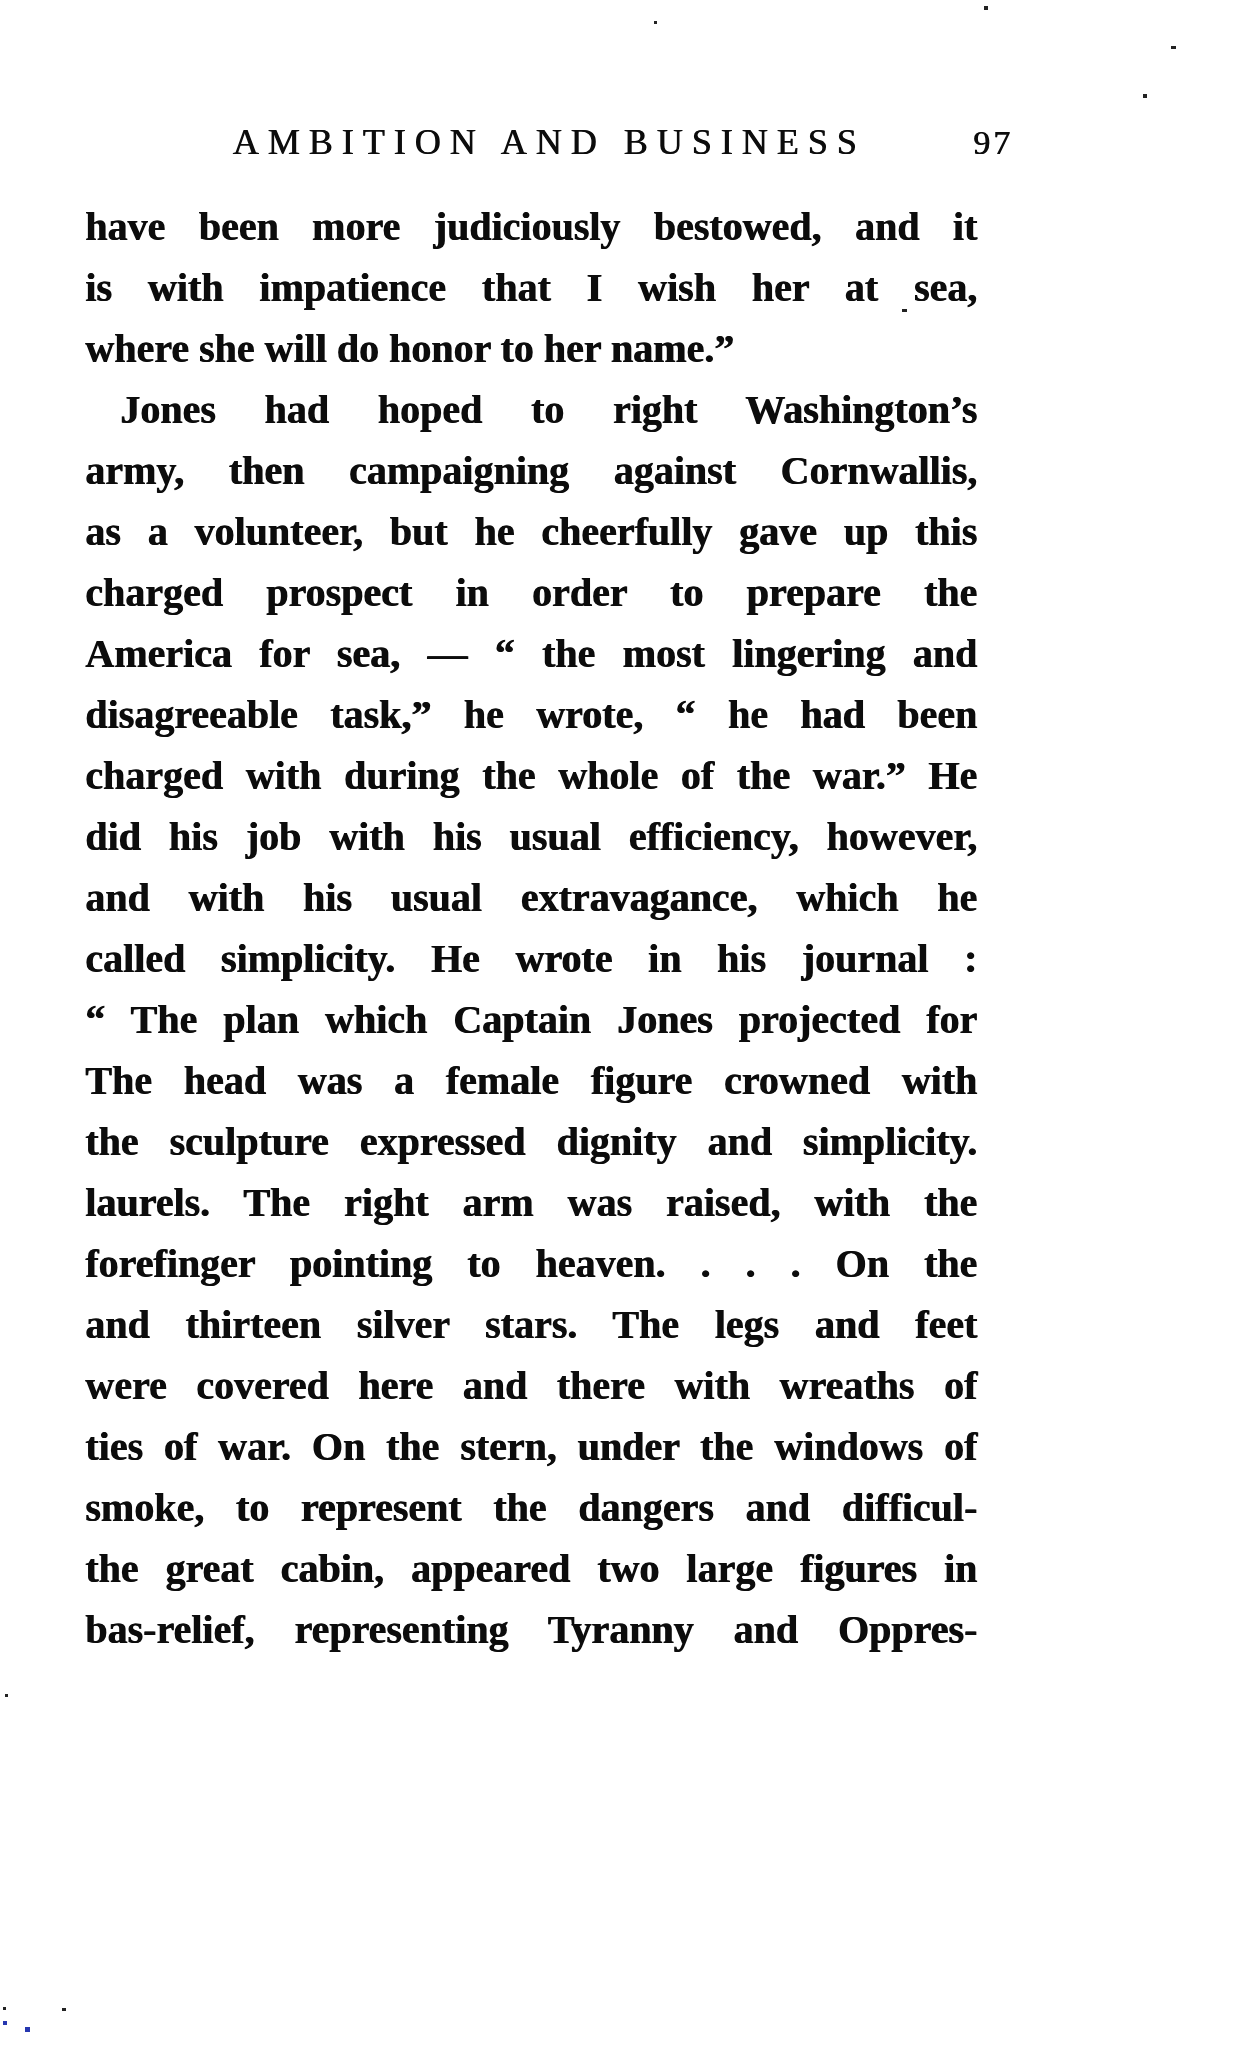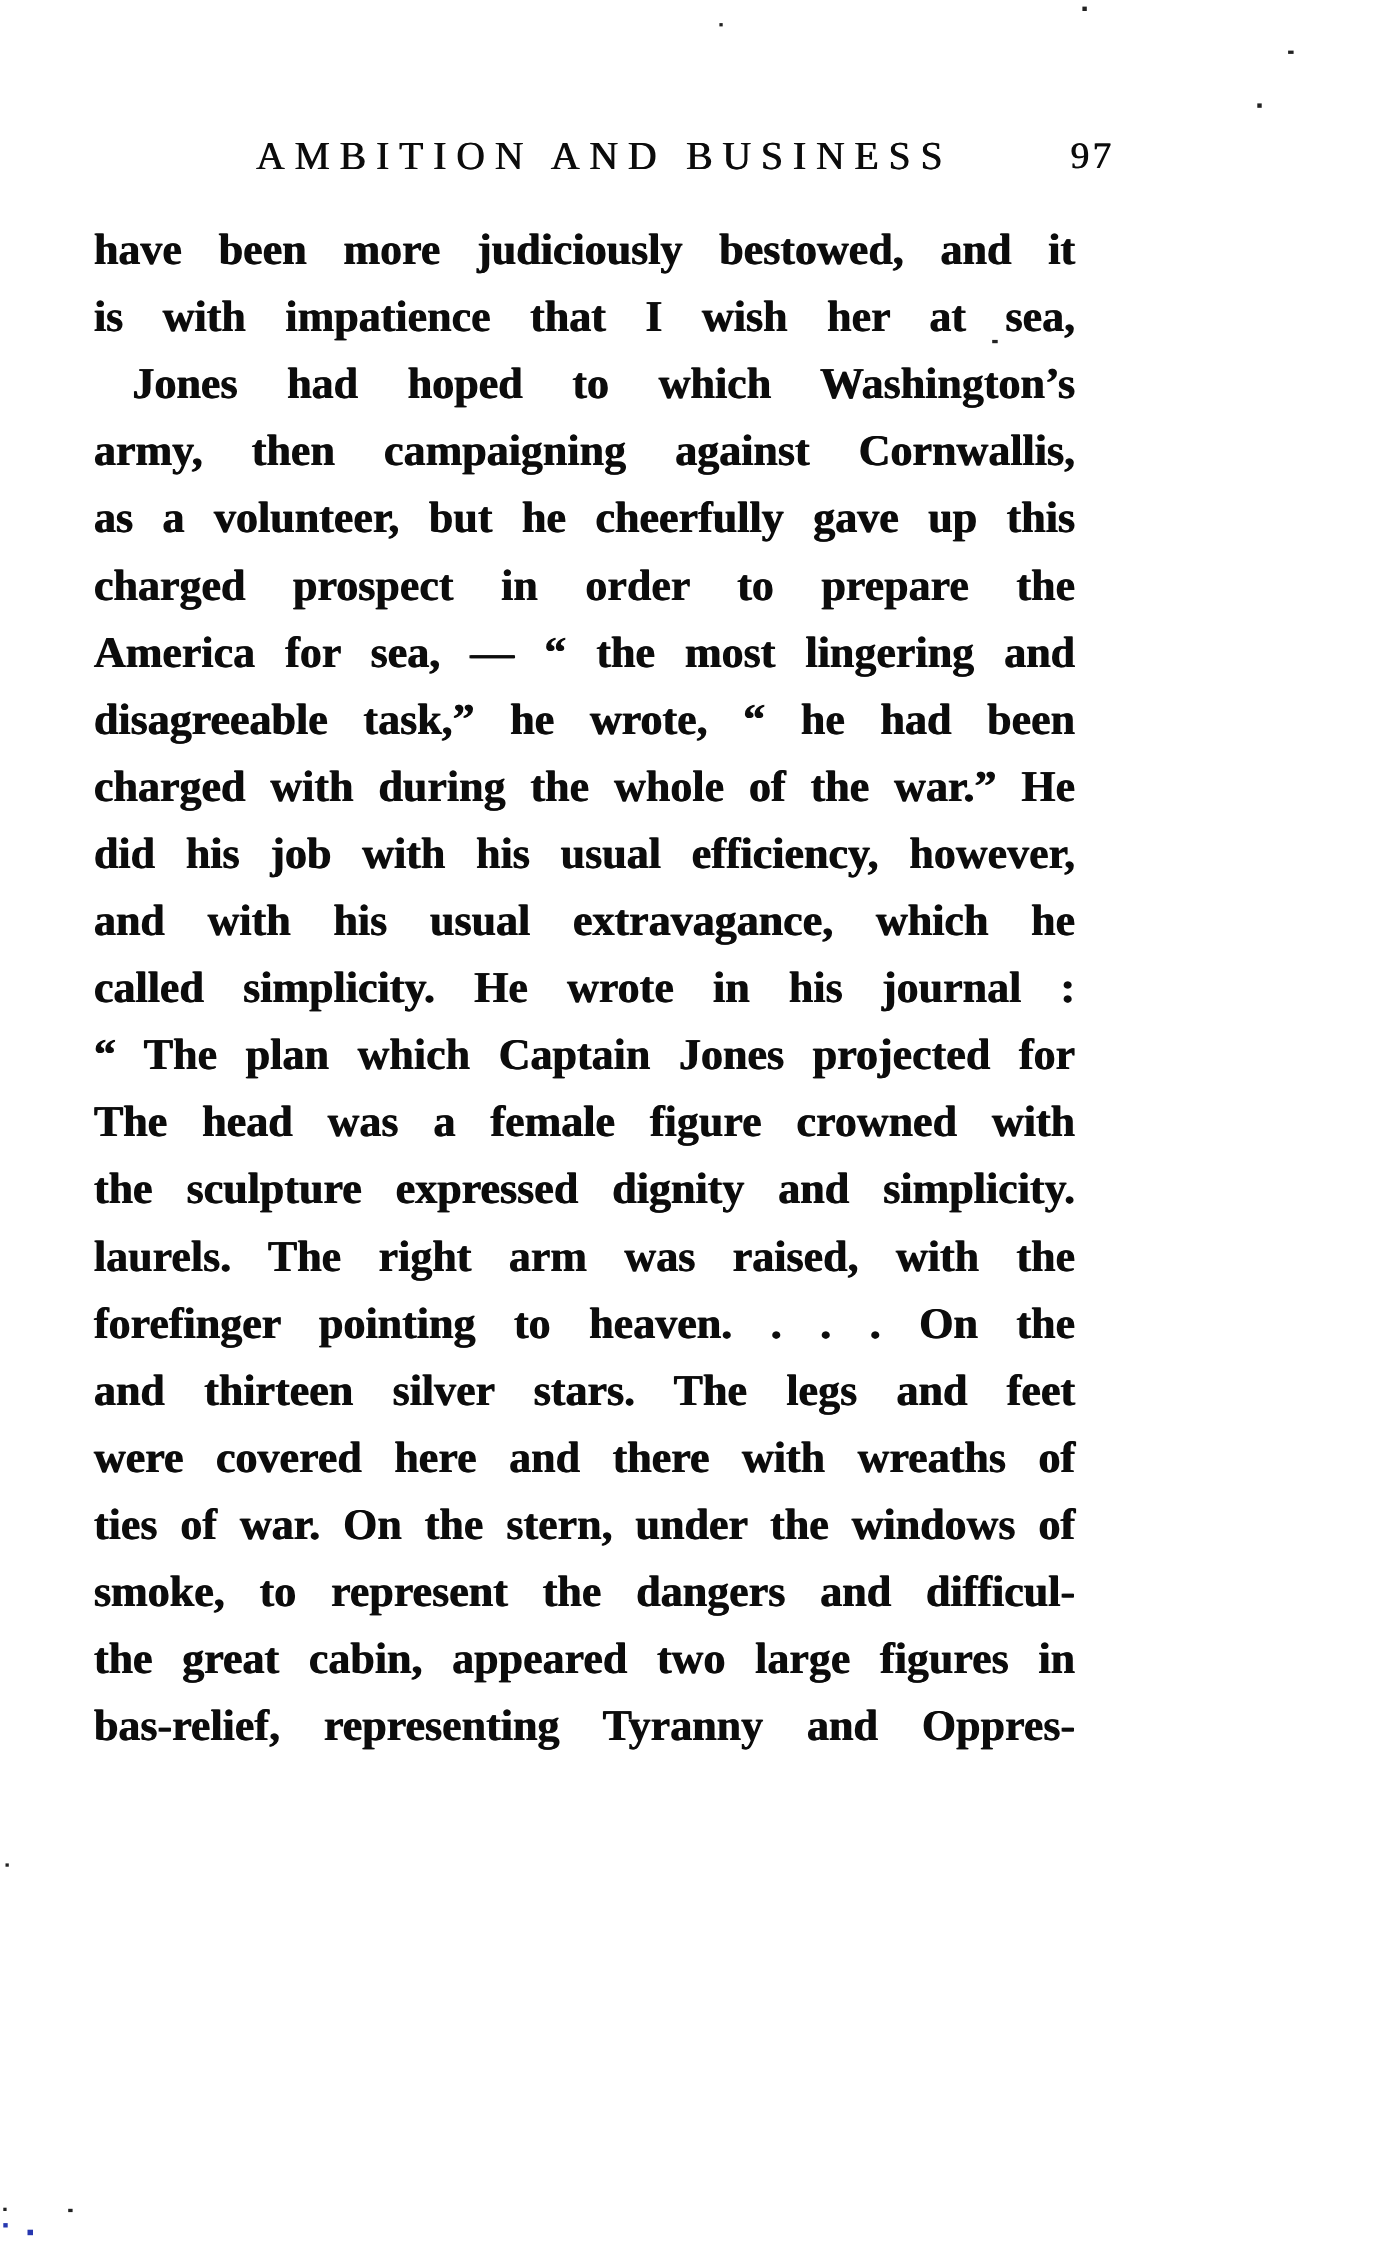--- a/index.html
+++ b/index.html
@@ -74,21 +74,22 @@
 <div class="page">
 
   <div class="running-header">
     <div class="header-title">AMBITION AND BUSINESS</div>
     <div class="page-number">97</div>
   </div>
 
   <div class="text-block">
     <div class="line">have been more judiciously bestowed, and it</div>
     <div class="line">is with impatience that I wish her at sea,</div>
-    <div class="line indent">Jones had hoped to which Washington’s</div>
+    <div class="line para-end">where she will do honor to her name.”</div>
+    <div class="line indent">Jones had hoped to right Washington’s</div>
     <div class="line">army, then campaigning against Cornwallis,</div>
     <div class="line">as a volunteer, but he cheerfully gave up this</div>
     <div class="line">charged prospect in order to prepare the</div>
     <div class="line">America for sea, — “ the most lingering and</div>
     <div class="line">disagreeable task,” he wrote, “ he had been</div>
     <div class="line">charged with during the whole of the war.” He</div>
     <div class="line">did his job with his usual efficiency, however,</div>
     <div class="line">and with his usual extravagance, which he</div>
     <div class="line">called simplicity. He wrote in his journal :</div>
     <div class="line">“ The plan which Captain Jones projected for</div>

